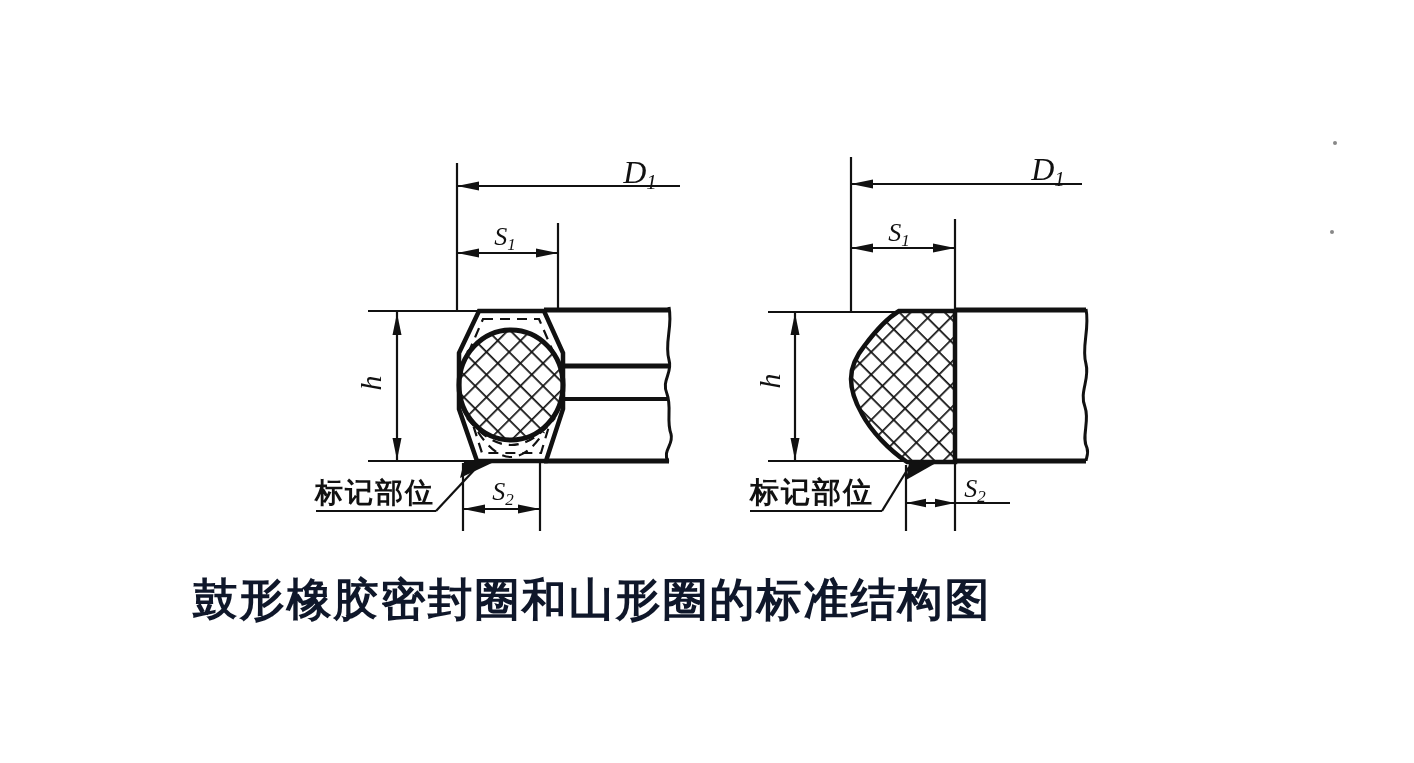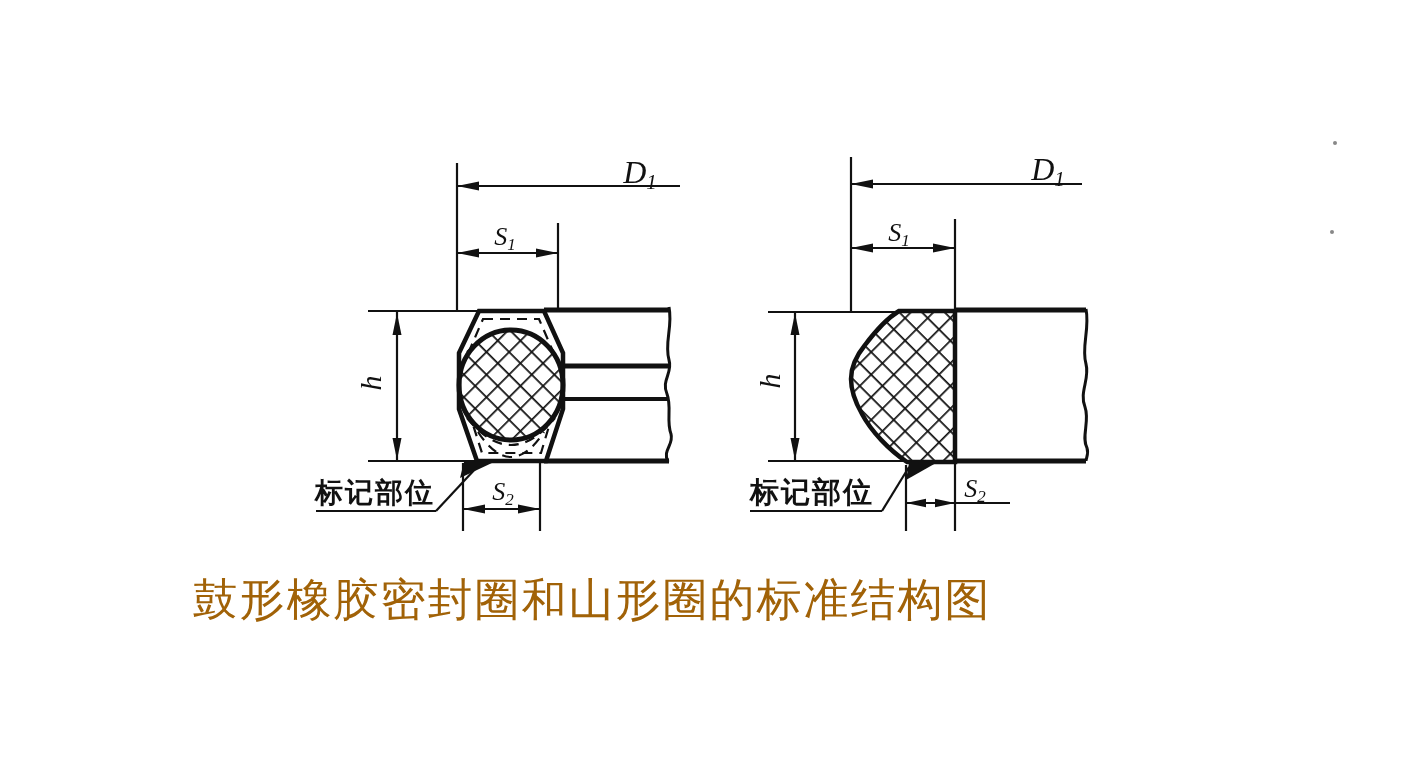--- a/index.html
+++ b/index.html
@@ -3,21 +3,21 @@
 <meta charset="utf-8">
 <style>
   html,body{margin:0;padding:0;background:#ffffff;}
   #stage{
     position:relative;width:1414px;height:763px;background:#ffffff;overflow:hidden;
     font-family:"Liberation Sans", sans-serif;
   }
   #drawing{position:absolute;left:0;top:0;}
   .caption{
     position:absolute;left:0;top:568px;width:1184px;height:64px;
-    text-align:center;font-size:45px;font-weight:normal;color:#a16207;
+    text-align:center;font-size:45px;font-weight:bold;color:#0f172a;
     letter-spacing:2px;line-height:64px;
     font-family:"Liberation Sans", sans-serif;
   }
   .ink{stroke:#111;fill:none;}
   .thin{stroke-width:2.2;}
   .thick{stroke-width:5;}
   .seal{stroke-width:4.5;}
   .dash{stroke-width:2.2;stroke-dasharray:10 7;}
   .arrow{fill:#111;stroke:none;}
   .dimtxt{font-family:"Liberation Serif", serif;font-style:italic;fill:#111;}

